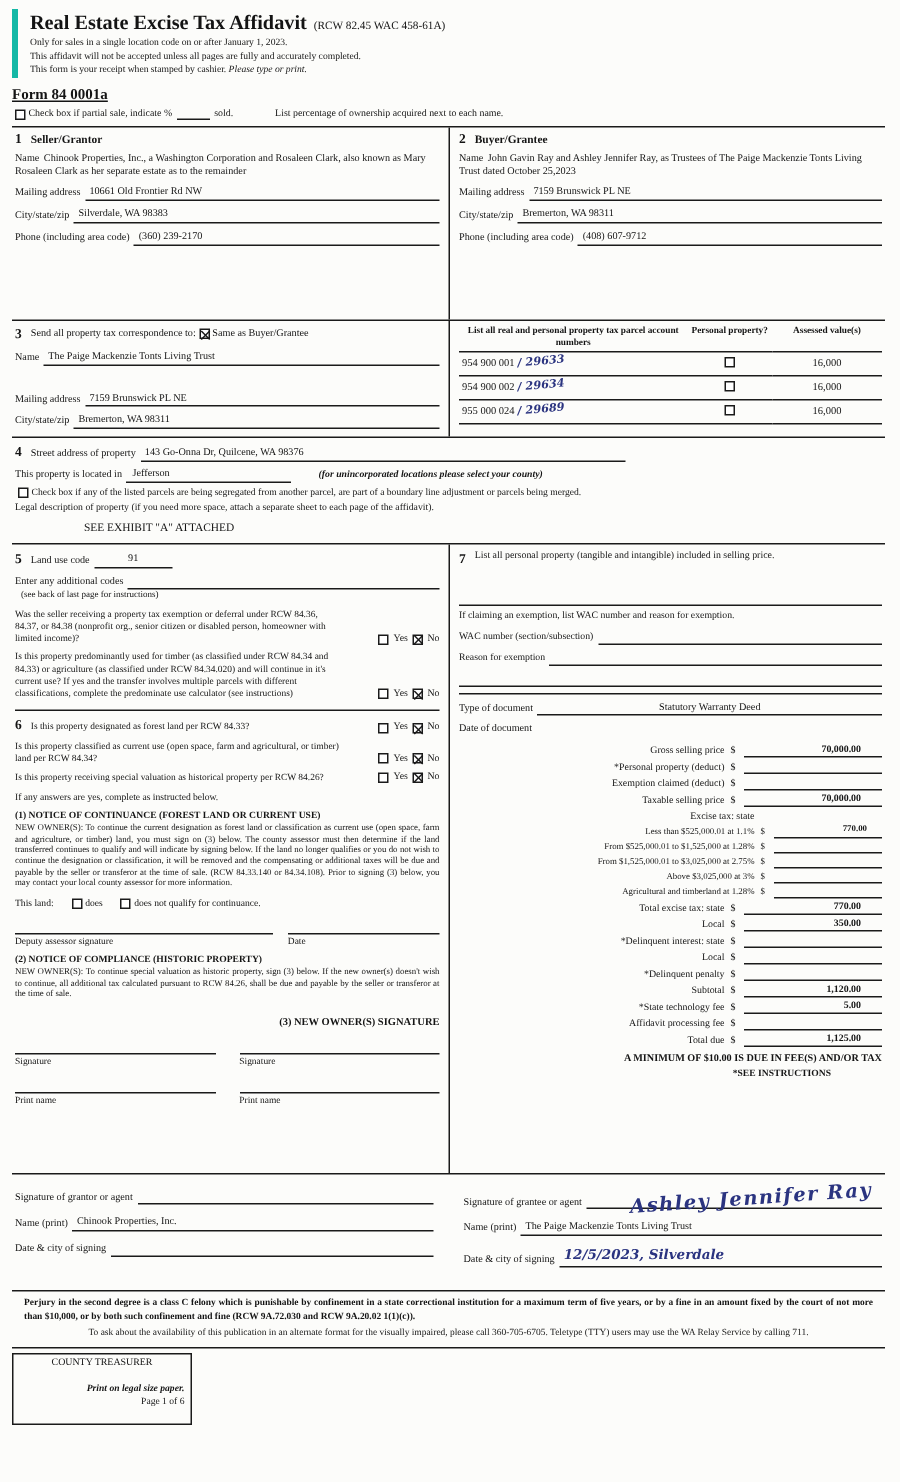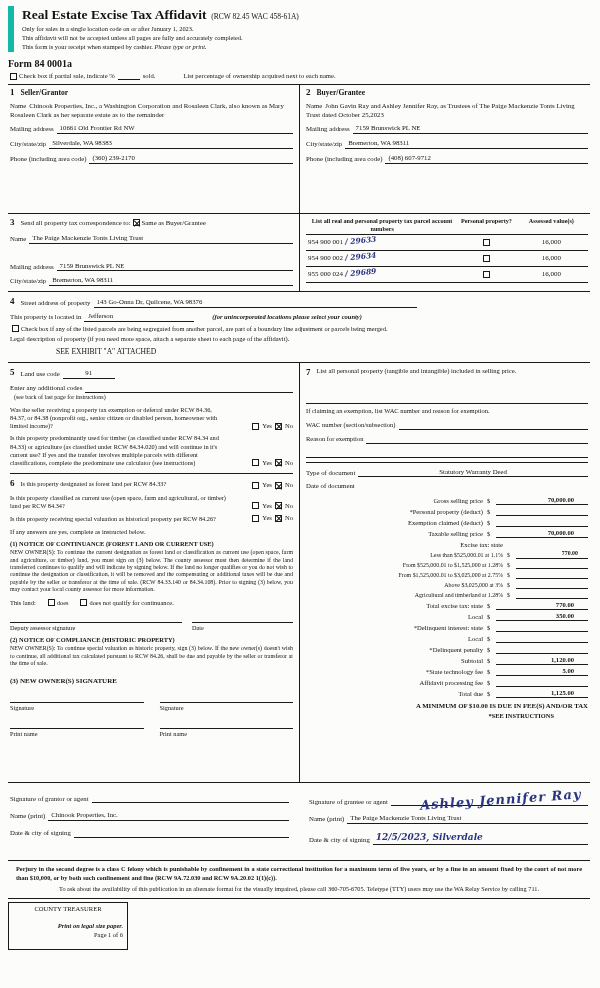--- a/index.html
+++ b/index.html
@@ -11,26 +11,26 @@
 
   
   .hdr { display:flex; padding-bottom:2px; }
   .hdr-logo { width:126px; flex:none; padding-top:2px; }
   .hl-row { display:flex; align-items:flex-start; gap:5px; }
   .hl-dept { font-size:6.5px; }
   .hl-rev { font-size:16px; font-weight:bold; letter-spacing:0.3px; }
   .hl-seal { width:24px; height:24px; border-radius:50%; border:2px solid #1a1a1a; position:relative; flex:none; margin-top:2px; background:#fff; }
   .seal-inner { position:absolute; inset:2px; border-radius:50%; border:1px solid #1a1a1a; background:radial-gradient(circle at 40% 45%, #444 0 35%, #fff 36%); }
   .hl-wa { font-size:6.2px; text-align:right; padding-right:14px; }
-  .hdr-title { flex:1; border-left:6px solid #14b8a6; padding-left:8px; }
+  .hdr-title { flex:1; border-left:4px solid #14b8a6; padding-left:8px; }
   .t-main { font-size:13.5px; font-weight:bold; }
   .t-rcw { font-size:7.5px; padding-left:3px; }
   .t-note { font-size:6.4px; margin-top:1px; }
 
-  .form-no { font-size:10px; font-weight:bold; margin:3px 0 2px; }
+  .form-no { font-size:10px; font-weight:bold; margin:3px 0 2px;text-decoration:underline; }
   .partial { display:flex; align-items:flex-end; padding-bottom:4px; border-bottom:1px solid #1a1a1a; font-size:6.6px; }
   .blank-sm { display:inline-block; width:22px; border-bottom:1px solid #1a1a1a; height:7px; margin:0 3px; }
   .ownership { margin-left:28px; }
 
   
   .cb { display:inline-block; width:7px; height:7px; border:1px solid #1a1a1a; background:#fff; vertical-align:-1px; margin:0 2px; position:relative; flex:none; }
   .cb.checked::before, .cb.checked::after { content:""; position:absolute; left:-1px; top:2.5px; width:8px; height:1px; background:#1a1a1a; }
   .cb.checked::before { transform:rotate(45deg); }
   .cb.checked::after  { transform:rotate(-45deg); }
 
@@ -85,21 +85,21 @@
   .luc { width:52px; flex:none; border-bottom:1px solid #1a1a1a; text-align:center; }
   .sec6 { margin-top:6px; padding-top:3px; }
   .if-yes { margin-top:5px; font-size:6.4px; }
   .n-title { font-weight:bold; font-size:6.4px; margin-top:4px; }
   .n-body { font-size:5.9px; line-height:1.25; text-align:justify; margin-top:1px; }
   .land-row { display:flex; align-items:center; margin-top:5px; font-size:6.4px; flex-wrap:wrap; }
   .land-row .sp { width:10px; }
   .dep-row { display:flex; gap:10px; margin-top:15px; }
   .dep-row > div { border-top:1px solid #1a1a1a; font-size:6.3px; padding-top:1px; }
   .dep-l { flex:1.7; } .dep-r { flex:1; }
-  .n3-title { font-weight:bold; font-size:7px; text-align:left; margin-top:9px; }
+  .n3-title { font-weight:bold; font-size:7px; text-align:right; margin-top:9px; }
   .sig2 { display:flex; gap:16px; margin-top:16px; }
   .sig2 > div { flex:1; border-top:1px solid #1a1a1a; font-size:6.3px; padding-top:1px; }
 
   .sec7-top { padding-top:2px; }
   .pp-row { display:flex; align-items:flex-start; }
   .pp-lb { flex:1; font-size:6.6px; line-height:1.35; }
   .spacer22 { height:22px; }
   .exem { margin-top:2px; padding-top:3px; font-size:6.5px; }
   .doc-blk { margin-top:4px; padding-top:2px; }
   .doc-blk .f-val { text-align:center; }

